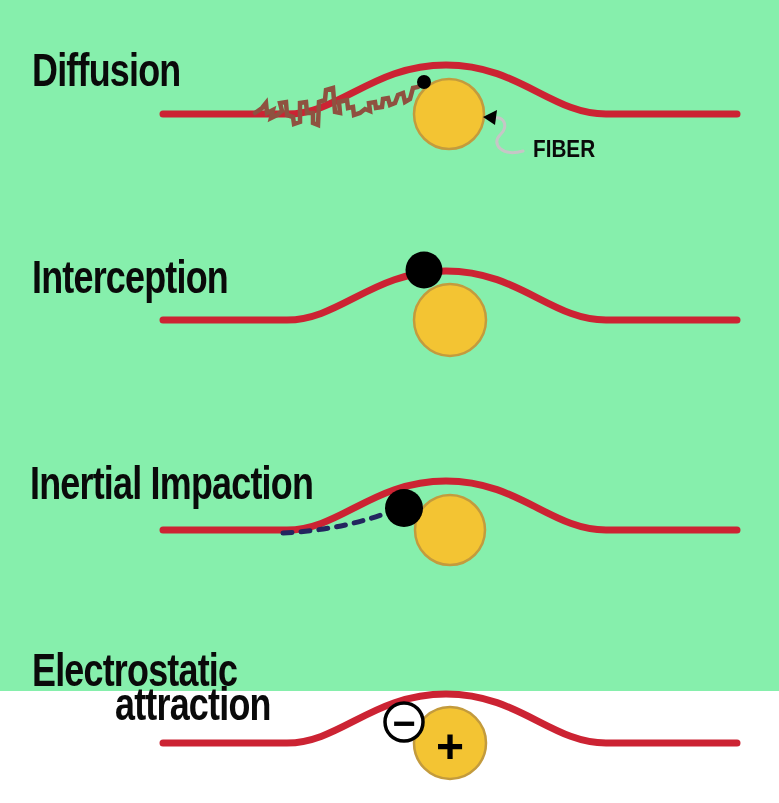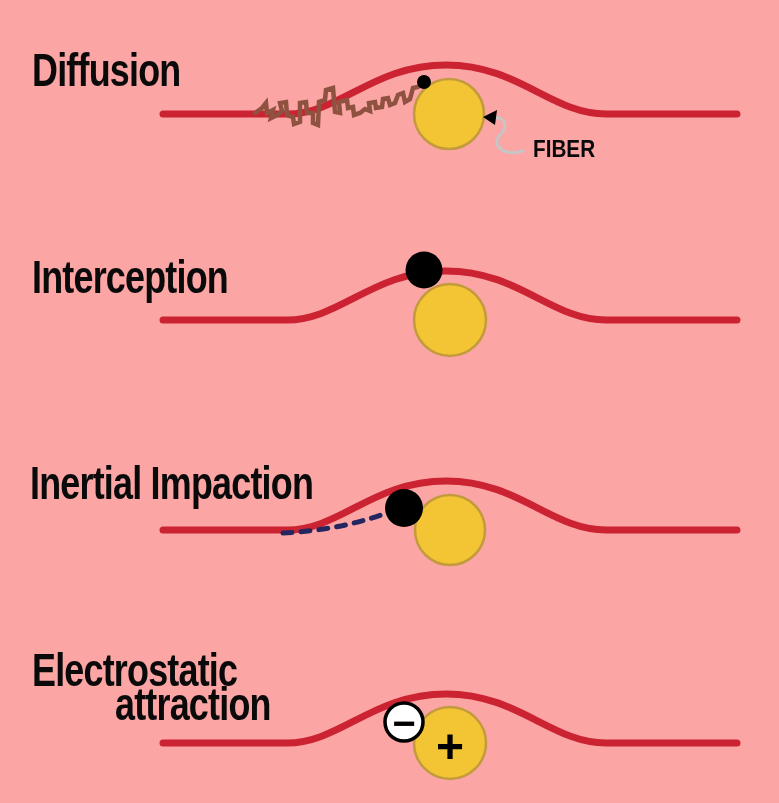--- a/index.html
+++ b/index.html
@@ -2,21 +2,21 @@
 <html><head>
 <meta charset="utf-8">
 <style>
   html,body{margin:0;padding:0;}
   body{
     width:779px;height:803px;
     background:#ffffff;
     font-family:"Liberation Sans", sans-serif;
     overflow:hidden;
   }
-  .figure{position:relative;width:779px;height:803px;background:#fca5a5;}
+  .figure{position:relative;width:779px;height:691px;background:#86efac;}
   .diagram-svg{position:absolute;left:0;top:0;}
 
   .heading{
     position:absolute;
     font-size:46px;
     font-weight:700;
     color:#0a0a0a;
     line-height:1;
     white-space:nowrap;
     transform:scaleX(0.78);

